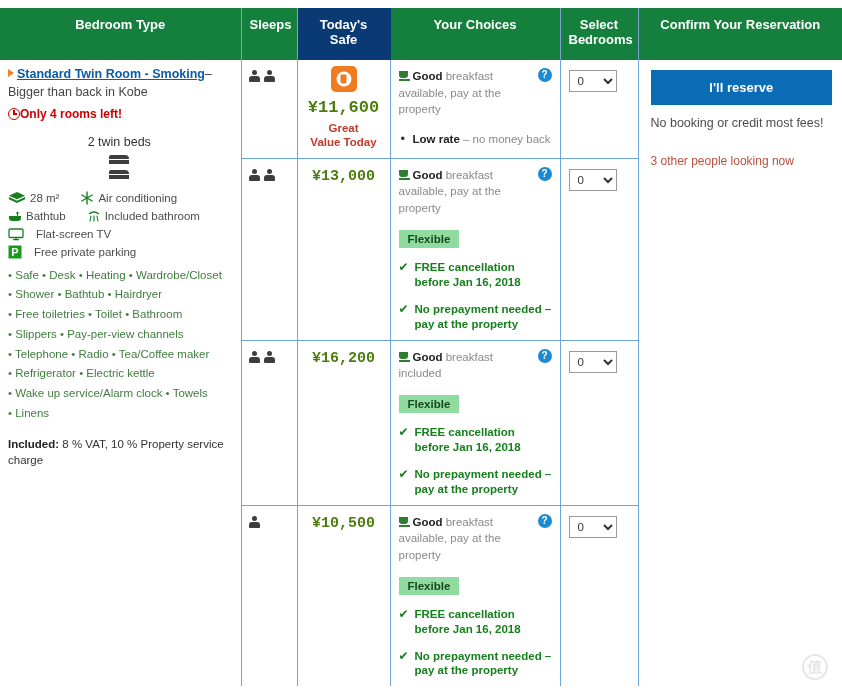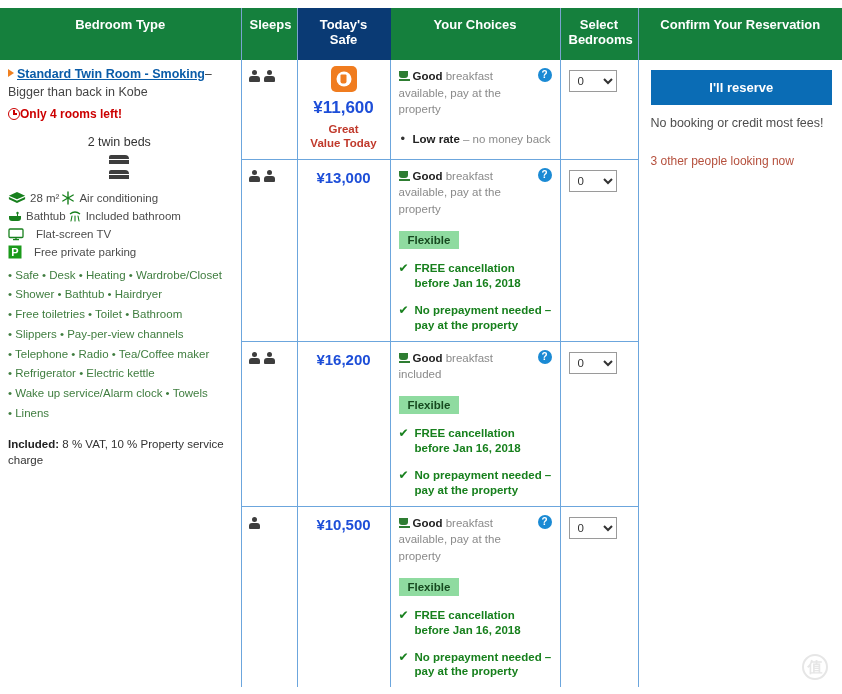--- a/index.html
+++ b/index.html
@@ -96,21 +96,21 @@
   .bed-glyph::before {
     content:""; position:absolute; left:0; top:2px; width:20px; height:4px;
     background:#3d3d3d; border-radius:2px 4px 0 0;
   }
   .bed-glyph::after {
     content:""; position:absolute; left:0; bottom:0px; width:20px; height:3.5px;
     background:#3d3d3d;
   }
 
   .fac-row {
-    margin-top:4px; display:flex; align-items:center; gap:2px;
+    margin-top:4px; display:flex; align-items:center; gap:21px;
     font-size:11.5px; color:#4c4c4c; flex-wrap:wrap;
   }
   .fac-row.first { margin-top:12px; }
   .fac-item { display:flex; align-items:center; gap:4px; }
 
   .ico-size {
     width:18px;height:13px; flex:none;
   }
   .ico-gen { width:14px;height:14px; flex:none; }
 
@@ -143,21 +143,21 @@
   }
   .deal-badge .inner {
     position:absolute; left:50%; top:50%; transform:translate(-50%,-50%);
     width:15px;height:15px;border-radius:50%;background:#fff;
   }
   .deal-badge .inner::after{
     content:""; position:absolute; left:4px; top:2.5px; width:6px;height:9px;
     background:#f07c1f; border-radius:1px 1px 2px 2px;
   }
   .price-val {
-    color:#1d4ed8; font-weight:bold; font-size:17px; letter-spacing:0px;
+    color:#4d7c0f; font-weight:bold; font-size:17px; letter-spacing:0px;font-family:Liberation Mono, monospace;
   }
   .great-value {
     color:#c0392b; font-weight:bold; font-size:11.5px; line-height:1.25; margin-top:4px;
   }
 
   
   .choice-head {
     position:relative; padding-right:20px;
   }
   .brk-line {

